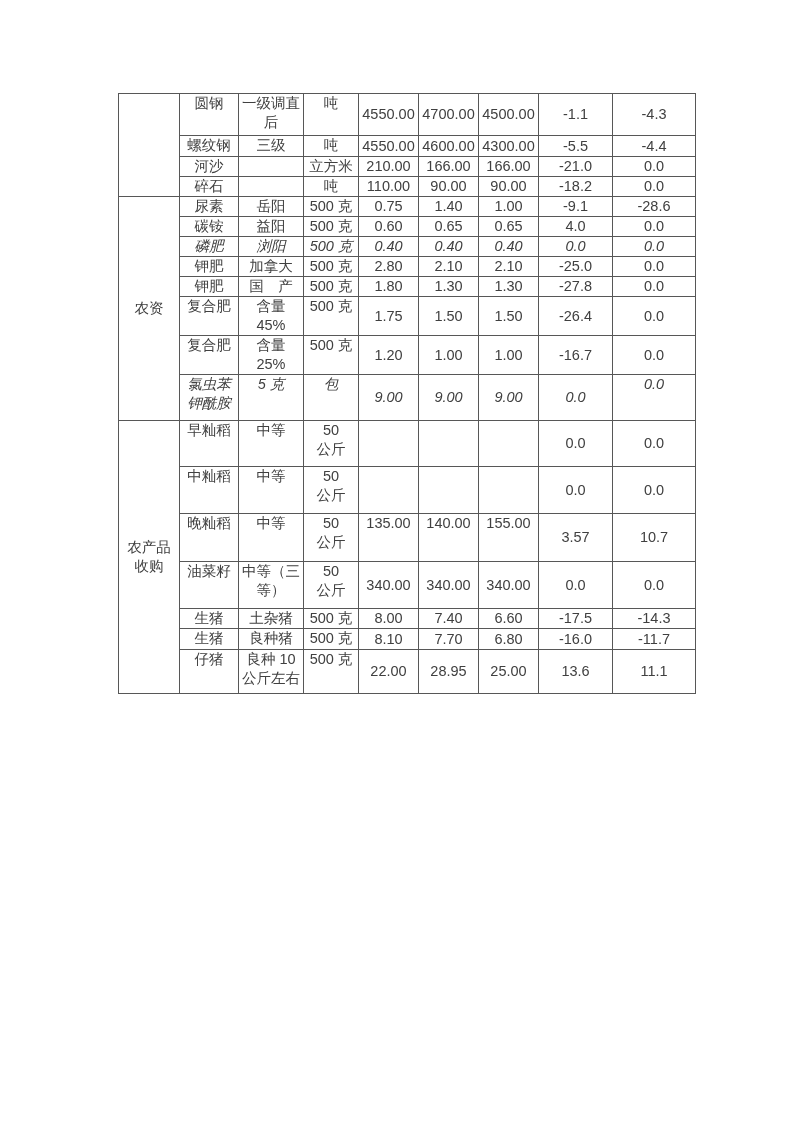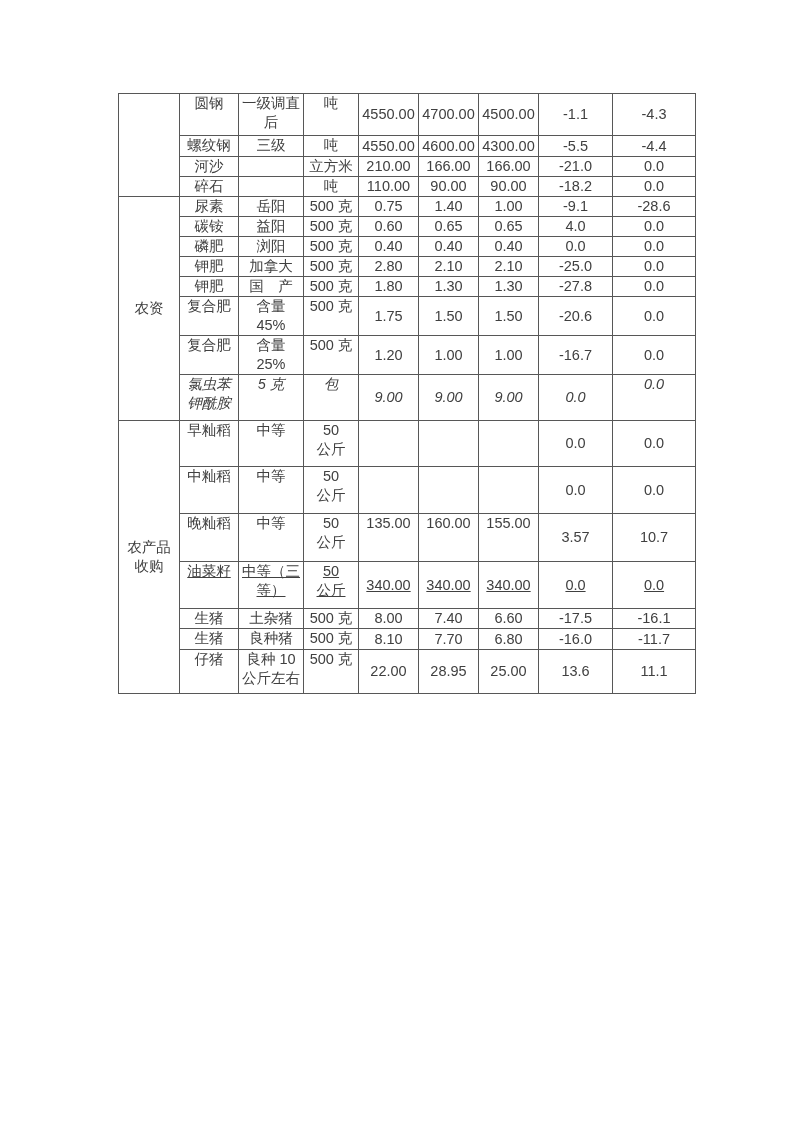--- a/index.html
+++ b/index.html
@@ -109,21 +109,21 @@
         <tr style="height: 19px;">
           <td class="v-top">碳铵</td>
           <td class="v-top">益阳</td>
           <td class="v-top">500 克</td>
           <td class="v-mid">0.60</td>
           <td class="v-mid">0.65</td>
           <td class="v-mid">0.65</td>
           <td class="v-mid">4.0</td>
           <td class="v-mid">0.0</td>
         </tr>
-        <tr style="height: 19px;">
+        <tr style="height: 19px; font-style: italic;">
           <td class="v-top">磷肥</td>
           <td class="v-top">浏阳</td>
           <td class="v-top">500 克</td>
           <td class="v-mid">0.40</td>
           <td class="v-mid">0.40</td>
           <td class="v-mid">0.40</td>
           <td class="v-mid">0.0</td>
           <td class="v-mid">0.0</td>
         </tr>
         <tr style="height: 19px;">
@@ -146,21 +146,21 @@
           <td class="v-mid">-27.8</td>
           <td class="v-mid">0.0</td>
         </tr>
         <tr style="height: 19px;">
           <td class="v-top">复合肥</td>
           <td class="v-top">含量 45%</td>
           <td class="v-top">500 克</td>
           <td class="v-mid">1.75</td>
           <td class="v-mid">1.50</td>
           <td class="v-mid">1.50</td>
-          <td class="v-mid">-20.6</td>
+          <td class="v-mid">-26.4</td>
           <td class="v-mid">0.0</td>
         </tr>
         <tr style="height: 19px;">
           <td class="v-top">复合肥</td>
           <td class="v-top">含量 25%</td>
           <td class="v-top">500 克</td>
           <td class="v-mid">1.20</td>
           <td class="v-mid">1.00</td>
           <td class="v-mid">1.00</td>
           <td class="v-mid">-16.7</td>
@@ -200,46 +200,46 @@
           <td class="v-mid"></td>
           <td class="v-mid">0.0</td>
           <td class="v-mid">0.0</td>
         </tr>
         <tr style="height: 48px;">
           <td class="v-top">晚籼稻</td>
           <td class="v-top">中等</td>
           <td class="v-top">50
 公斤</td>
           <td class="v-top">135.00</td>
-          <td class="v-top">160.00</td>
+          <td class="v-top">140.00</td>
           <td class="v-top">155.00</td>
           <td class="v-mid">3.57</td>
           <td class="v-mid">10.7</td>
         </tr>
-        <tr style="height: 47px; text-decoration: underline;">
+        <tr style="height: 47px;">
           <td class="v-top">油菜籽</td>
           <td class="v-top">中等（三
 等）</td>
           <td class="v-top">50
 公斤</td>
           <td class="v-mid">340.00</td>
           <td class="v-mid">340.00</td>
           <td class="v-mid">340.00</td>
           <td class="v-mid">0.0</td>
           <td class="v-mid">0.0</td>
         </tr>
         <tr style="height: 20px;">
           <td class="v-top">生猪</td>
           <td class="v-top">土杂猪</td>
           <td class="v-top">500 克</td>
           <td class="v-mid">8.00</td>
           <td class="v-mid">7.40</td>
           <td class="v-mid">6.60</td>
           <td class="v-mid">-17.5</td>
-          <td class="v-mid">-16.1</td>
+          <td class="v-mid">-14.3</td>
         </tr>
         <tr style="height: 21px;">
           <td class="v-top">生猪</td>
           <td class="v-top">良种猪</td>
           <td class="v-top">500 克</td>
           <td class="v-mid">8.10</td>
           <td class="v-mid">7.70</td>
           <td class="v-mid">6.80</td>
           <td class="v-mid">-16.0</td>
           <td class="v-mid">-11.7</td>

